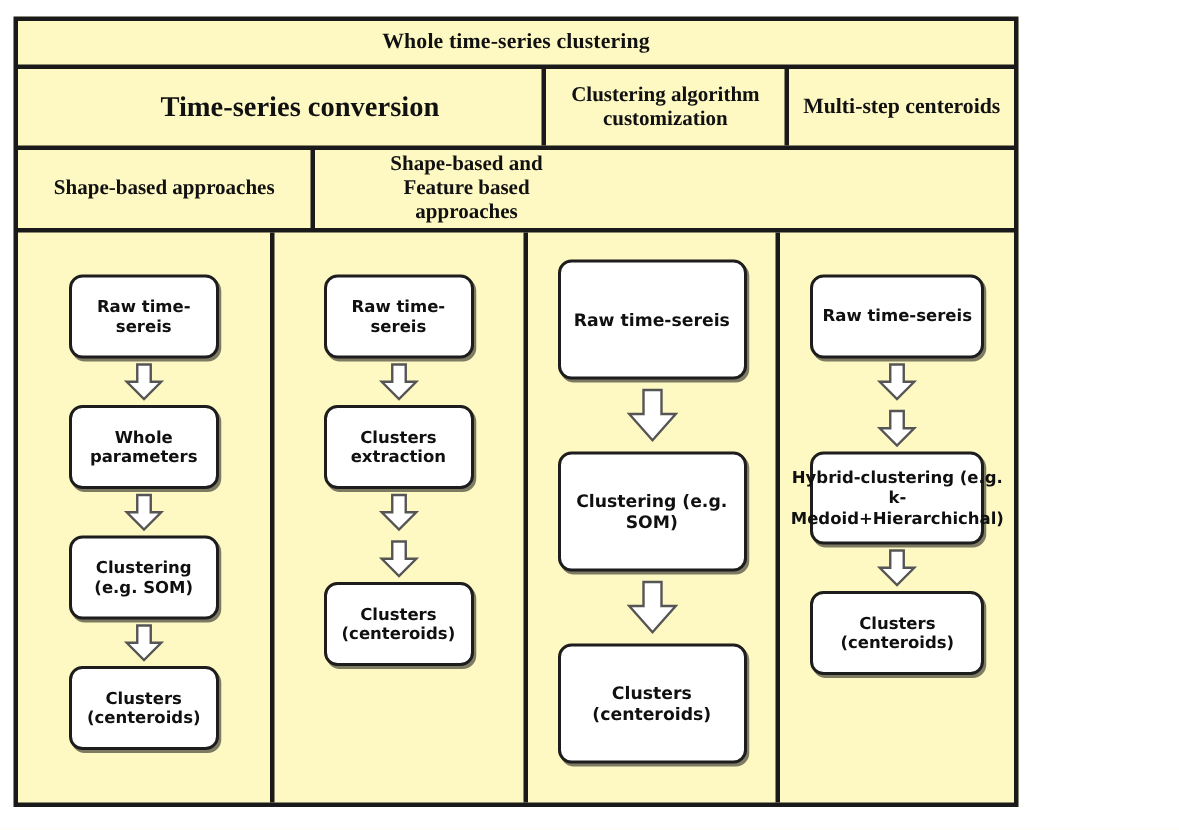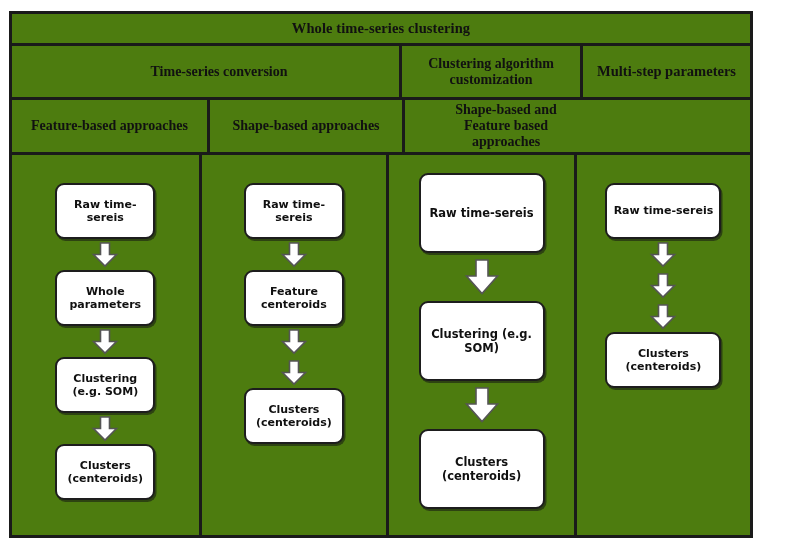--- a/index.html
+++ b/index.html
@@ -13,25 +13,25 @@
     position: relative;
     font-family: "Liberation Sans", sans-serif;
     overflow: hidden;
   }
 
   
   #taxonomy-table {
     position: absolute;
     left: 9px;
     top: 11px;
-    width: 744px;
+    width: 670px;
     height: 527px;
     box-sizing: border-box;
     border: 3px solid #1a1a1a;
-    background: #4d7c0f;
+    background: #fef9c3;
     display: flex;
     flex-direction: column;
   }
 
   .t-row {
     display: flex;
     box-sizing: border-box;
     width: 100%;
   }
   .row-title   { height: 32px; border-bottom: 3px solid #1a1a1a; }
@@ -47,21 +47,21 @@
     text-align: center;
     font-family: "Liberation Serif", "DejaVu Serif", serif;
     font-weight: bold;
     color: #111111;
     padding: 0 4px;
     line-height: 1.14;
   }
   .t-cell + .t-cell { border-left: 3px solid #1a1a1a; }
 
   .cell-title      { width: 100%; font-size: 14.5px; letter-spacing: .1px; }
-  .cell-group-ts   { width: 389px; font-size: 14px; margin-left: 27px; }
+  .cell-group-ts   { width: 389px; font-size: 19px; margin-left: 27px; }
   .cell-group-cac  { width: 195px; font-size: 14px; }
   .cell-group-ms   { width: 183px; font-size: 14.5px; }
 
   .cell-appr-1 { width: 194px; font-size: 14px; }
   .cell-appr-2 { width: 195px; font-size: 14px; }
   .cell-appr-3 { width: 195px; font-size: 14px; }
   .cell-appr-4 { width: 183px; font-size: 14px; padding-left: 26px; }
 
   
   .flow-col {
@@ -129,25 +129,24 @@
 
 <div id="taxonomy-table">
 
   <div class="t-row row-title">
     <div class="t-cell cell-title">Whole time-series clustering</div>
   </div>
 
   <div class="t-row row-group">
     <div class="t-cell cell-group-ts">Time-series conversion</div>
     <div class="t-cell cell-group-cac">Clustering algorithm customization</div>
-    <div class="t-cell cell-group-ms">Multi-step parameters</div>
+    <div class="t-cell cell-group-ms">Multi-step centeroids</div>
   </div>
 
   <div class="t-row row-approach">
-    <div class="t-cell cell-appr-2">Feature-based approaches</div>
     <div class="t-cell cell-appr-3">Shape-based approaches</div>
     <div class="t-cell cell-appr-4">Shape-based and Feature based approaches</div>
   </div>
 
   <div class="t-row row-flows">
 
     <div class="flow-col flow-c1">
       <div class="sp-c1-top"></div>
       <div class="node n-sm">Raw time-sereis</div>
       <div class="gap-sm"></div>
@@ -171,21 +170,21 @@
     </div>
 
     <div class="flow-col flow-c2">
       <div class="sp-c1-top"></div>
       <div class="node n-sm">Raw time-sereis</div>
       <div class="gap-sm"></div>
       <svg class="arrow arrow-sm" viewBox="0 0 26 25">
         <path d="M8.5 1 L17.5 1 L17.5 12.5 L24.5 12.5 L13 24 L1.5 12.5 L8.5 12.5 Z"></path>
       </svg>
       <div class="gap-sm"></div>
-      <div class="node n-sm">Feature centeroids</div>
+      <div class="node n-sm">Clusters extraction</div>
       <div class="gap-sm"></div>
       <svg class="arrow arrow-sm" viewBox="0 0 26 25">
         <path d="M8.5 1 L17.5 1 L17.5 12.5 L24.5 12.5 L13 24 L1.5 12.5 L8.5 12.5 Z"></path>
       </svg>
       <div class="gap-sm"></div>
       <div class="gap-sm"></div>
       <svg class="arrow arrow-sm" viewBox="0 0 26 25">
         <path d="M8.5 1 L17.5 1 L17.5 12.5 L24.5 12.5 L13 24 L1.5 12.5 L8.5 12.5 Z"></path>
       </svg>
       <div class="gap-sm"></div>
@@ -215,20 +214,21 @@
       <div class="gap-sm"></div>
       <svg class="arrow arrow-sm" viewBox="0 0 26 25">
         <path d="M8.5 1 L17.5 1 L17.5 12.5 L24.5 12.5 L13 24 L1.5 12.5 L8.5 12.5 Z"></path>
       </svg>
       <div class="gap-sm"></div>
       <div class="gap-sm"></div>
       <svg class="arrow arrow-sm" viewBox="0 0 26 25">
         <path d="M8.5 1 L17.5 1 L17.5 12.5 L24.5 12.5 L13 24 L1.5 12.5 L8.5 12.5 Z"></path>
       </svg>
       <div class="gap-sm"></div>
+      <div class="node n-md-tall">Hybrid-clustering (e.g. k-Medoid+Hierarchichal)</div>
       <div class="gap-sm"></div>
       <svg class="arrow arrow-sm" viewBox="0 0 26 25">
         <path d="M8.5 1 L17.5 1 L17.5 12.5 L24.5 12.5 L13 24 L1.5 12.5 L8.5 12.5 Z"></path>
       </svg>
       <div class="gap-sm"></div>
       <div class="node n-md">Clusters (centeroids)</div>
     </div>
 
   </div>
 </div>

